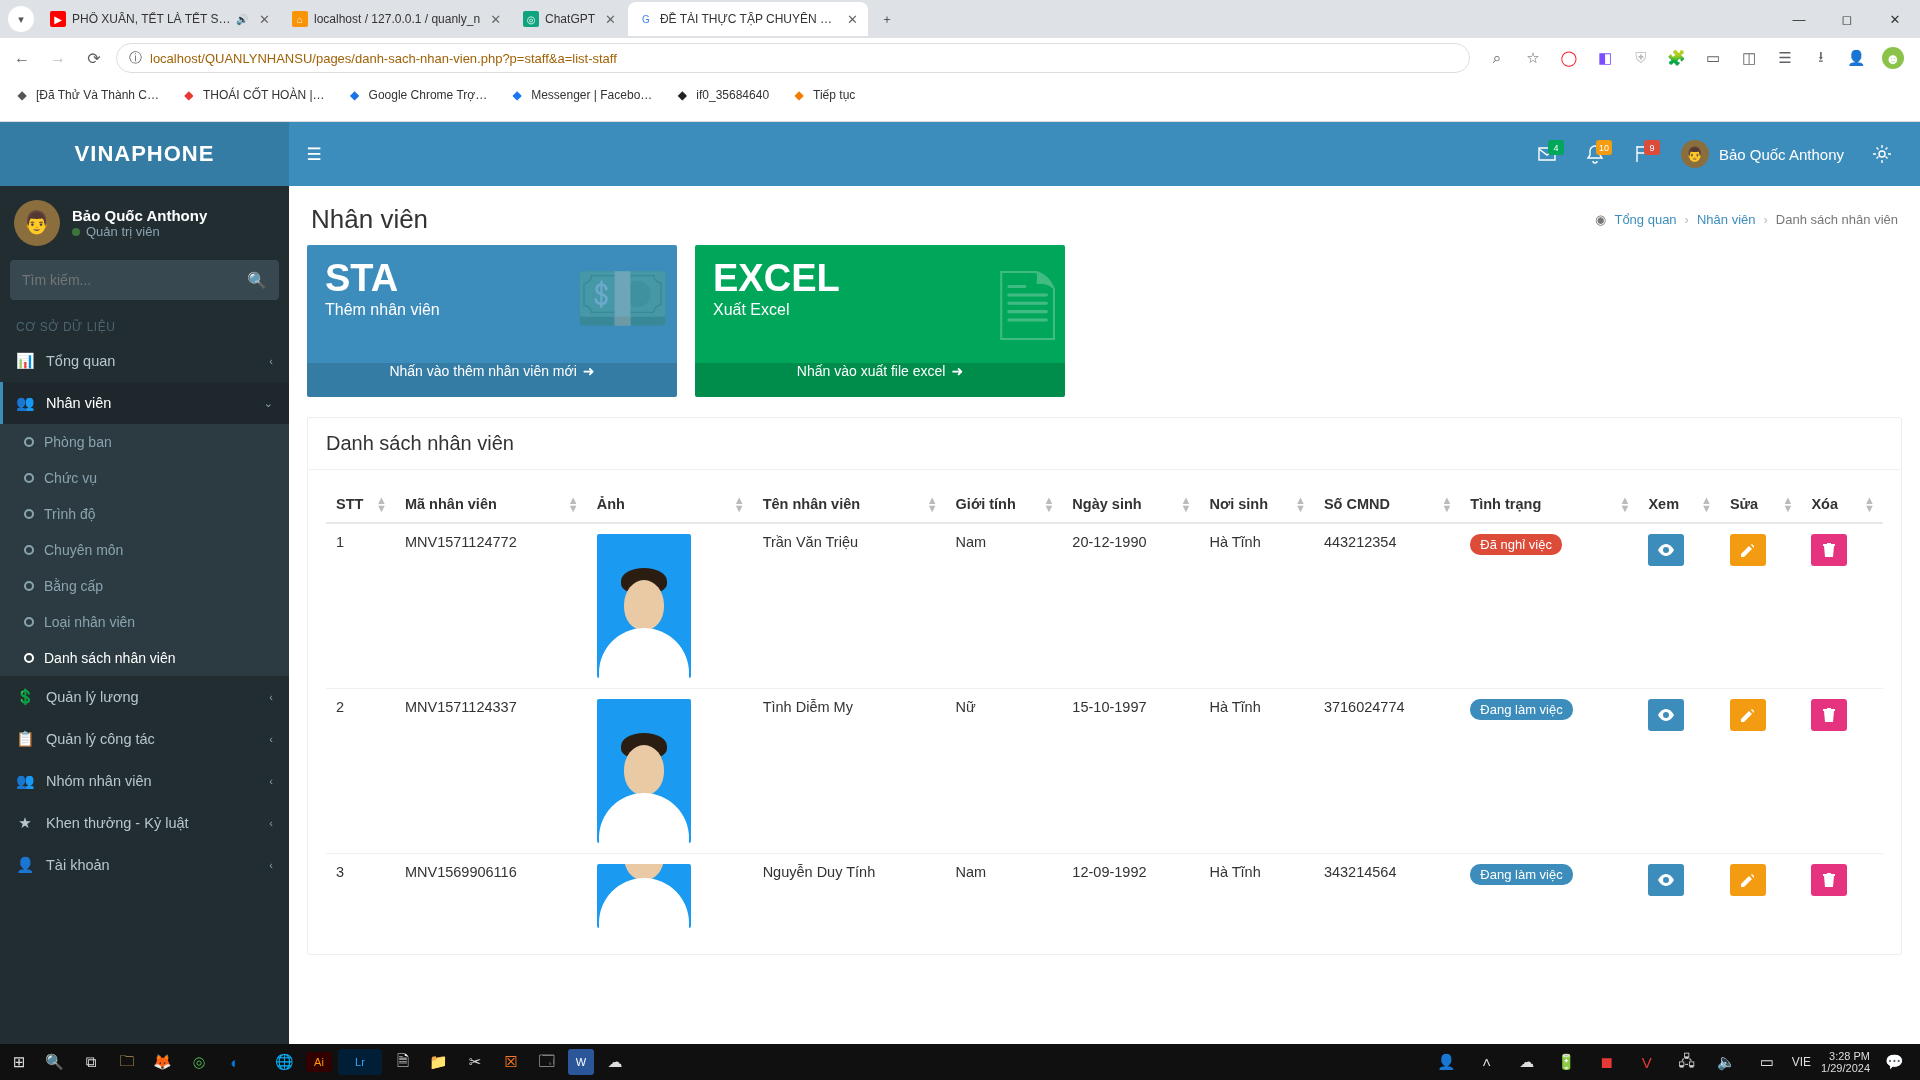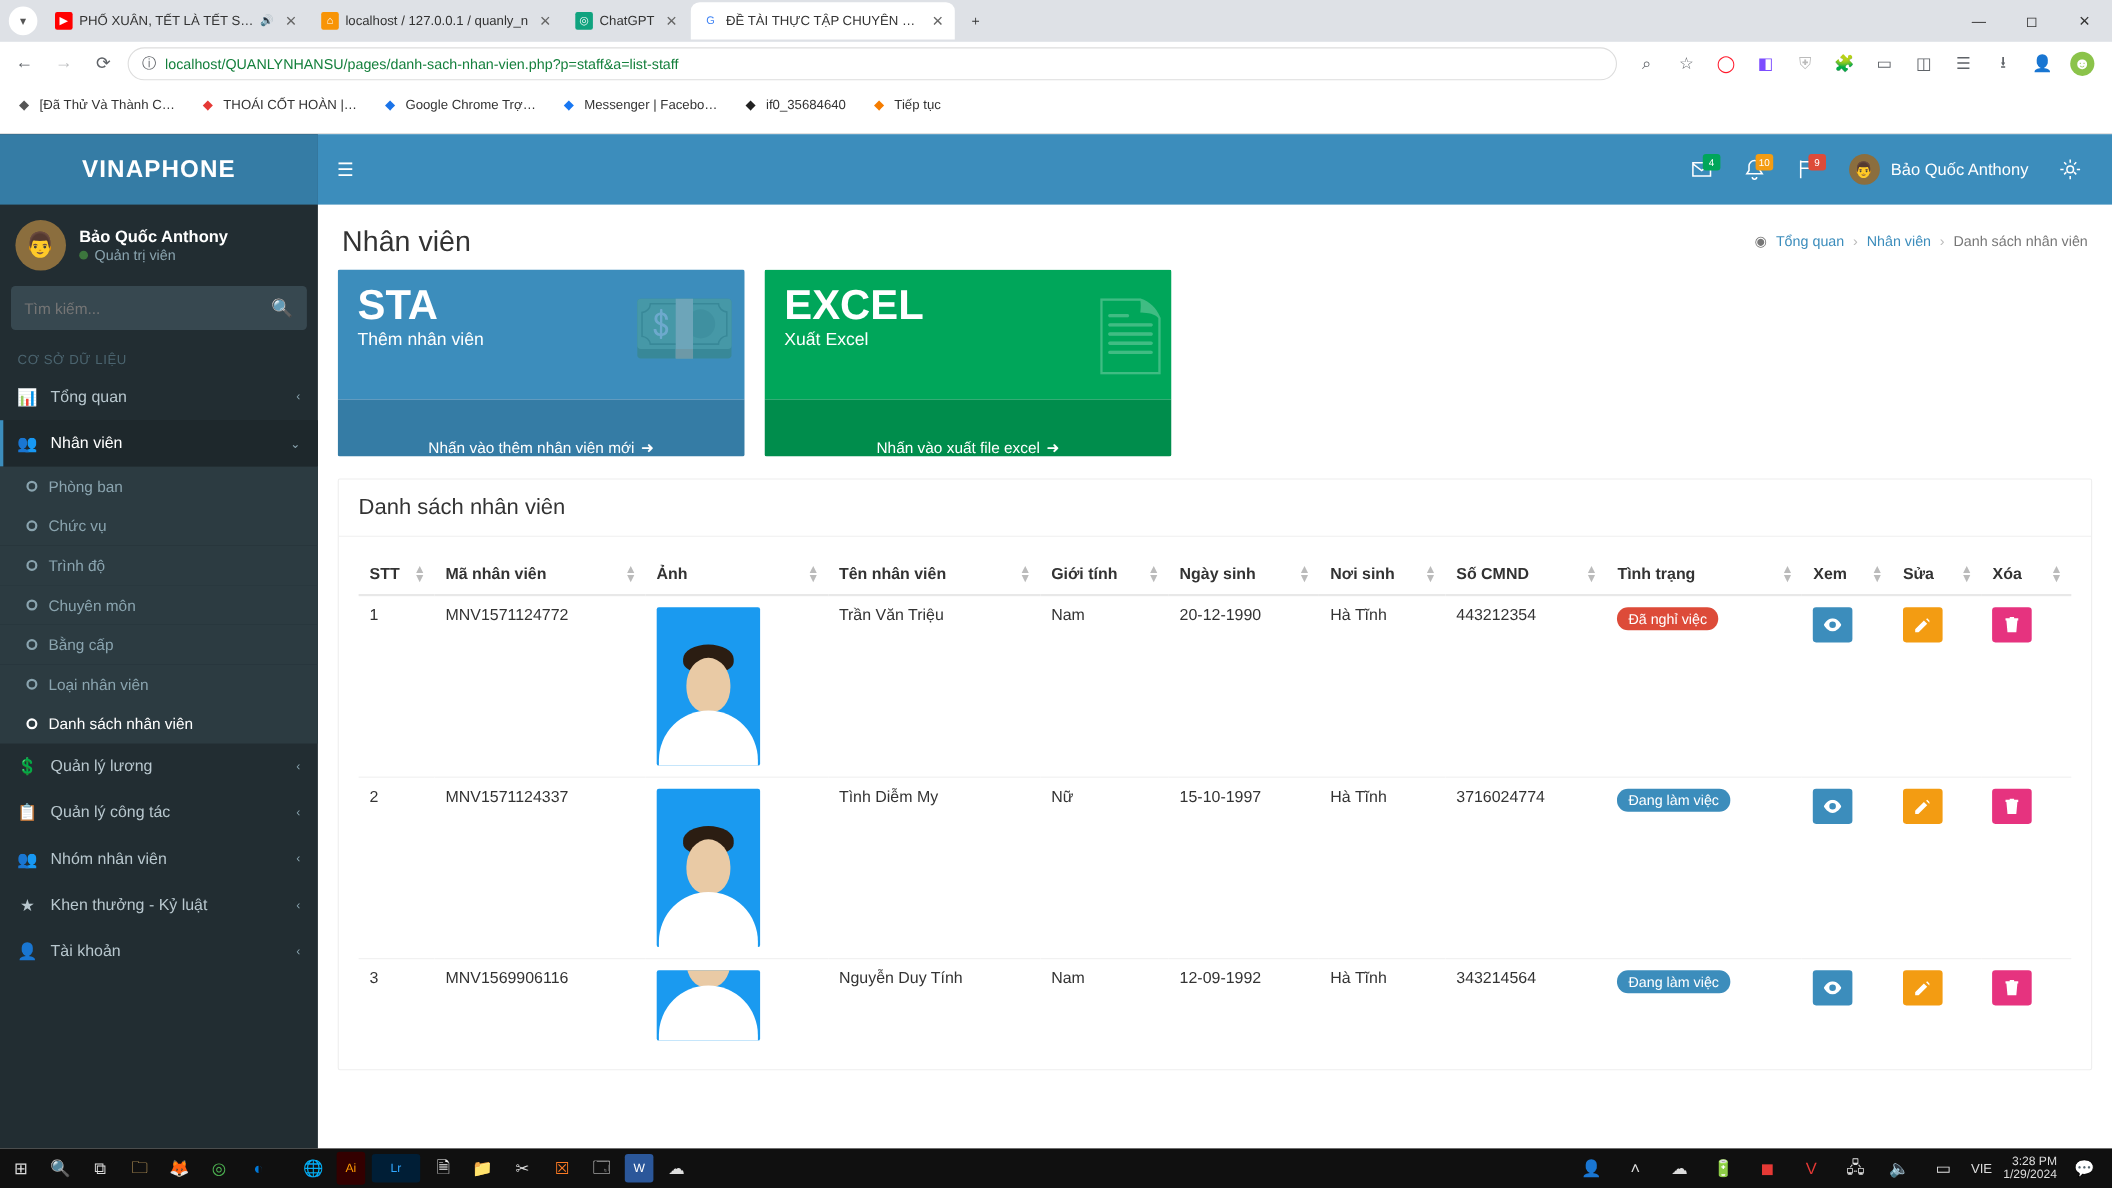--- a/index.html
+++ b/index.html
@@ -14,21 +14,21 @@
 .tab.active{background:#fff}
 .tab .fav{width:16px;height:16px;border-radius:2px;display:inline-flex;align-items:center;justify-content:center;font-size:10px;flex-shrink:0}
 .tab .ttxt{white-space:nowrap;overflow:hidden;text-overflow:ellipsis;flex:1}
 .tab .tclose{font-size:13px;color:#666;margin-left:4px}
 .tab .aud{font-size:10px;color:#555}
 .win-ctrl{margin-left:auto;display:flex;align-items:center;gap:2px;padding-right:2px}
 .win-btn{width:46px;height:32px;display:flex;align-items:center;justify-content:center;font-size:13px;color:#333}
 .addr-row{height:40px;display:flex;align-items:center;padding:0 8px;gap:8px}
 .nav-ico{width:28px;height:28px;display:flex;align-items:center;justify-content:center;color:#5f6368;font-size:16px}
 .addr-bar{flex:1;height:30px;border:1px solid #ddd;border-radius:16px;display:flex;align-items:center;padding:0 12px;gap:8px;font-size:13px;color:#5f6368}
-.addr-bar .url{color:#15803d}
+.addr-bar .url{color:#a16207}
 .addr-right{display:flex;align-items:center;gap:14px;padding:0 8px}
 .addr-ico{width:22px;height:22px;display:flex;align-items:center;justify-content:center;font-size:15px;color:#5f6368}
 .bm-row{height:34px;display:flex;align-items:center;padding:0 14px;gap:22px;font-size:12px;color:#333}
 .bm{display:flex;align-items:center;gap:6px}
 .bm .bico{width:16px;height:16px;display:inline-flex;align-items:center;justify-content:center;font-size:12px}
 
 
 .app{position:absolute;top:122px;left:0;right:0;bottom:36px;display:flex}
 .sidebar{width:289px;background:#222d32;color:#b8c7ce;display:flex;flex-direction:column}
 .brand{height:64px;background:#357ca5;color:#fff;display:flex;align-items:center;justify-content:center;font-size:22px;font-weight:700;letter-spacing:1px}
@@ -64,21 +64,21 @@
 .breadcrumb{margin-left:auto;font-size:13px;color:#777;display:flex;align-items:center;gap:8px}
 .breadcrumb a{color:#3c8dbc;text-decoration:none}
 .bc-sep{color:#bbb}
 
 .content{padding:0 18px 18px;overflow:auto;flex:1}
 .cards{display:flex;gap:18px;margin-bottom:20px}
 .card{width:370px;border-radius:2px;position:relative;overflow:hidden;color:#fff}
 .card-body{padding:14px 18px;height:118px;position:relative}
 .card-title{font-size:38px;font-weight:800;line-height:1}
 .card-sub{font-size:16px;margin-top:4px}
-.card-foot{height:52px;display:flex;align-items:flex-end;justify-content:center;font-size:14px;gap:6px}
+.card-foot{height:34px;display:flex;align-items:flex-start;justify-content:center;font-size:14px;gap:6px}
 .card.blue .card-body{background:#3c8dbc}.card.blue .card-foot{background:#357ca5}
 .card.green .card-body{background:#00a65a}.card.green .card-foot{background:#008d4c}
 .card-bgico{position:absolute;right:6px;top:8px;font-size:78px;opacity:0.25}
 
 .panel{background:#fff;border:1px solid #eee;border-radius:2px}
 .panel-head{padding:14px 18px;font-size:20px;color:#333;border-bottom:1px solid #f0f0f0}
 .panel-body{padding:16px 18px}
 .dt-top{display:flex;align-items:center;margin-bottom:12px;font-size:14.5px;color:#333}
 .dt-len select{margin:0 6px;padding:4px 6px;border:1px solid #ccc;border-radius:2px}
 .dt-filter{margin-left:auto}
@@ -481,21 +481,21 @@
     <div class="tb-left">
       <div class="tb-ico">⊞</div>
       <div class="tb-ico">🔍</div>
       <div class="tb-ico">⧉</div>
       <div class="tb-ico" style="color:#f7c873">🗀</div>
       <div class="tb-ico" style="color:#ff7139">🦊</div>
       <div class="tb-ico" style="color:#4caf50">◎</div>
       <div class="tb-ico" style="color:#0078d7">◐</div>
       <div style="width:8px"></div>
       <div class="tb-ico">🌐</div>
-      <div class="tb-ico" style="background:#330000;color:#ff9a00;border-radius:3px;width:26px;height:30px;font-size:11px">Ai</div>
+      <div class="tb-ico" style="background:#330000;color:#ff9a00;border-radius:3px;width:26px;height:20px;font-size:11px">Ai</div>
       <div class="tb-ico" style="background:#001e36;color:#31a8ff;border-radius:3px;width:44px;height:26px;font-size:11px">Lr</div>
       <div class="tb-ico" style="color:#eee">🗎</div>
       <div class="tb-ico" style="color:#f7c873">📁</div>
       <div class="tb-ico">✂</div>
       <div class="tb-ico" style="color:#fb7a24">☒</div>
       <div class="tb-ico">🗔</div>
       <div class="tb-ico" style="background:#2b579a;color:#fff;border-radius:3px;width:26px;height:26px;font-size:11px">W</div>
       <div class="tb-ico">☁</div>
     </div>
     <div class="tb-right">

